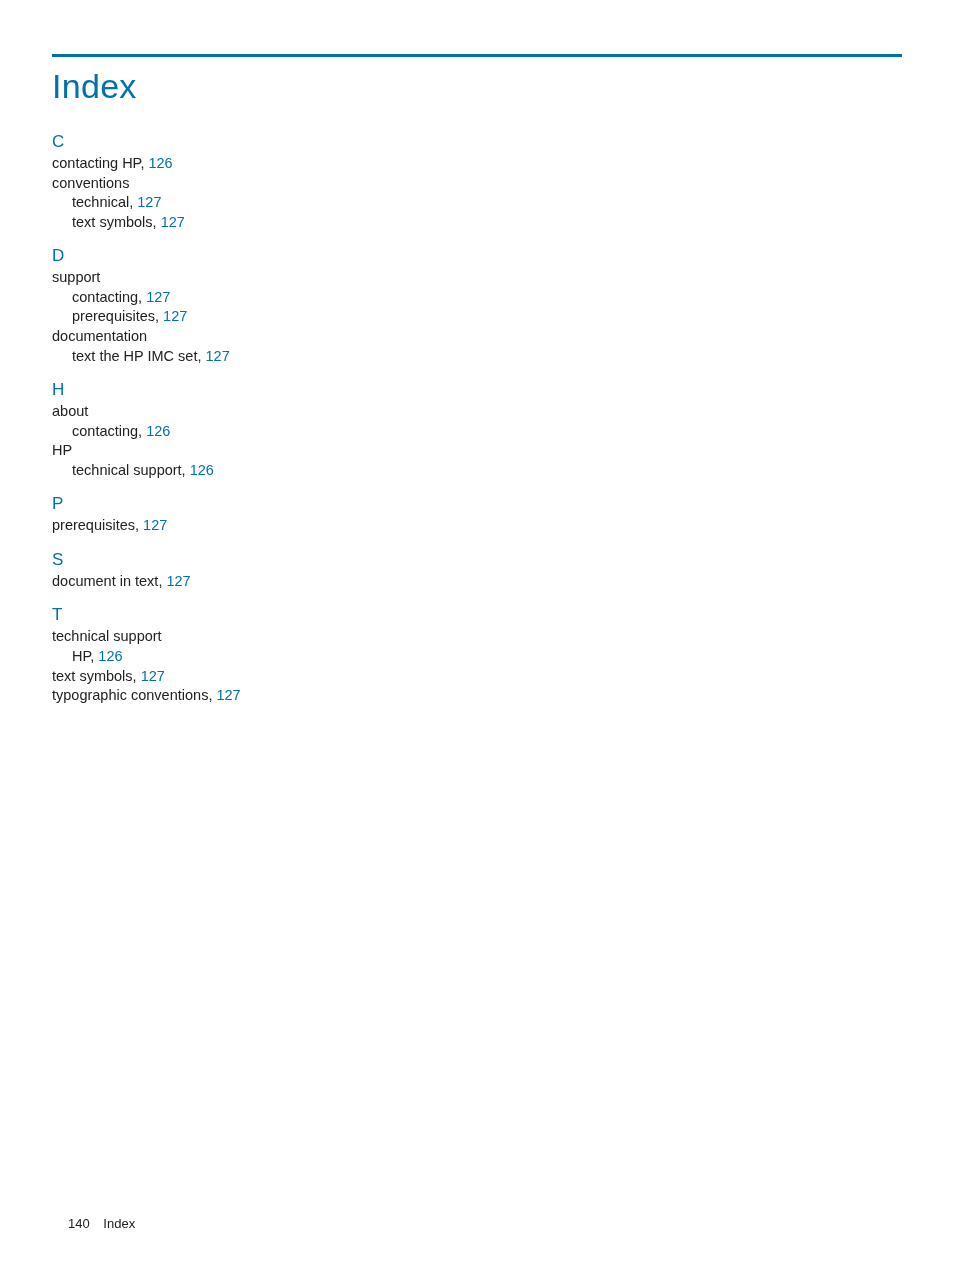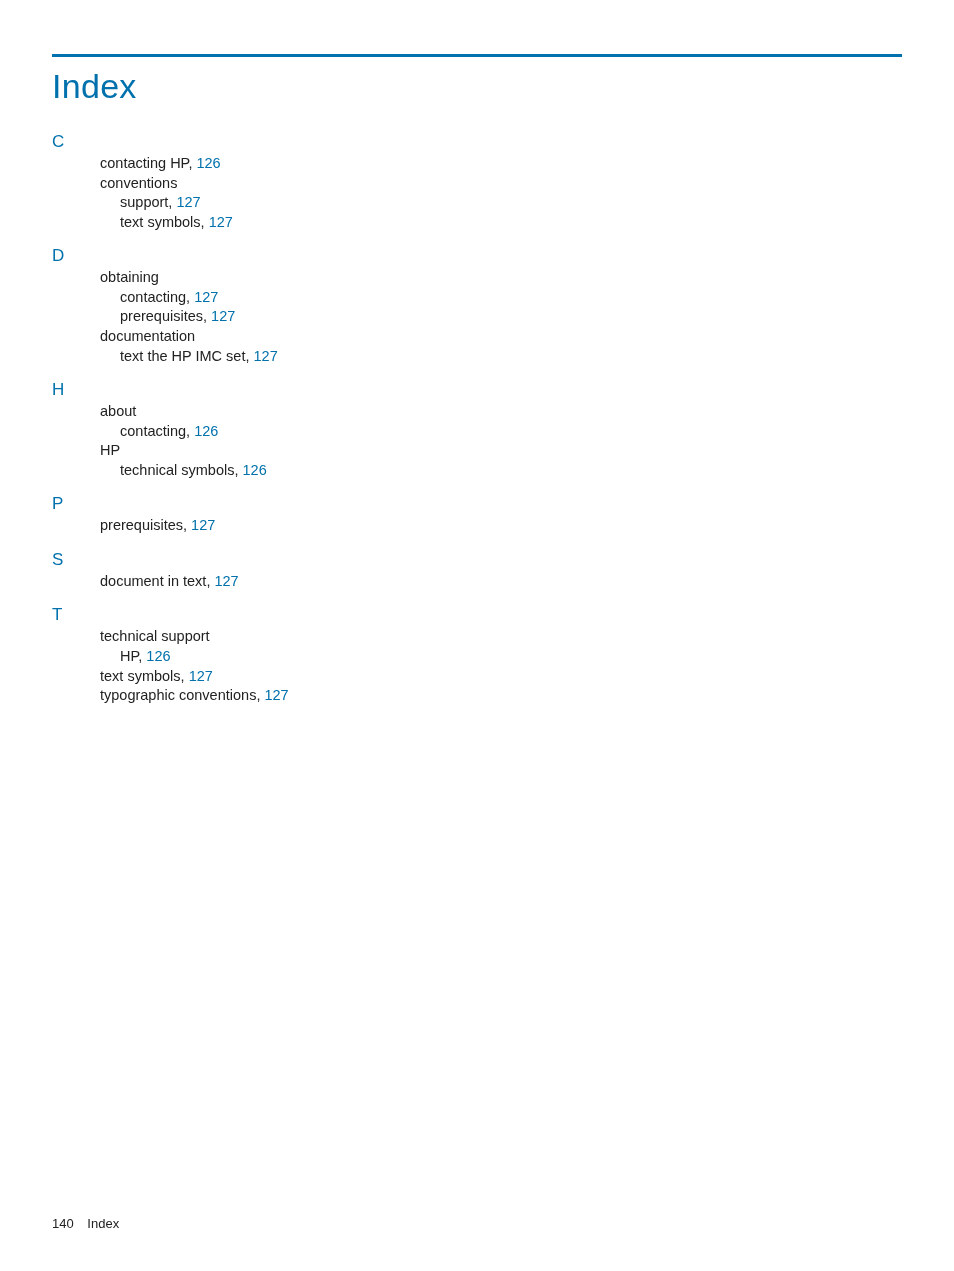--- a/index.html
+++ b/index.html
@@ -34,32 +34,31 @@
       margin-bottom: 2px;
       font-weight: normal;
     }
     .section-letter.first {
       margin-top: 0;
     }
     .entry {
       font-size: 14.5px;
       color: #222;
       line-height: 1.35;
-      margin-left: 48px;
     }
     .entry.sub {
       padding-left: 20px;
     }
     .page-link {
       color: #0171ad;
     }
     .footer {
       position: absolute;
       bottom: 40px;
-      left: 52px;
+      left: 68px;
       font-size: 13px;
       color: #222;
     }
     .footer .pg {
       margin-right: 10px;
     }
   </style>
 </head>
 <body>
 
@@ -69,31 +68,31 @@
 
 <div class="section-letter first">C</div>
 <div class="entry">
   <span>contacting HP,</span>
   <span class="page-link">126</span>
 </div>
 <div class="entry">
   <span>conventions</span>
 </div>
 <div class="entry sub">
-  <span>support,</span>
+  <span>technical,</span>
   <span class="page-link">127</span>
 </div>
 <div class="entry sub">
   <span>text symbols,</span>
   <span class="page-link">127</span>
 </div>
 
 <div class="section-letter">D</div>
 <div class="entry">
-  <span>obtaining</span>
+  <span>support</span>
 </div>
 <div class="entry sub">
   <span>contacting,</span>
   <span class="page-link">127</span>
 </div>
 <div class="entry sub">
   <span>prerequisites,</span>
   <span class="page-link">127</span>
 </div>
 <div class="entry">
@@ -109,21 +108,21 @@
   <span>about</span>
 </div>
 <div class="entry sub">
   <span>contacting,</span>
   <span class="page-link">126</span>
 </div>
 <div class="entry">
   <span>HP</span>
 </div>
 <div class="entry sub">
-  <span>technical symbols,</span>
+  <span>technical support,</span>
   <span class="page-link">126</span>
 </div>
 
 <div class="section-letter">P</div>
 <div class="entry">
   <span>prerequisites,</span>
   <span class="page-link">127</span>
 </div>
 
 <div class="section-letter">S</div>

